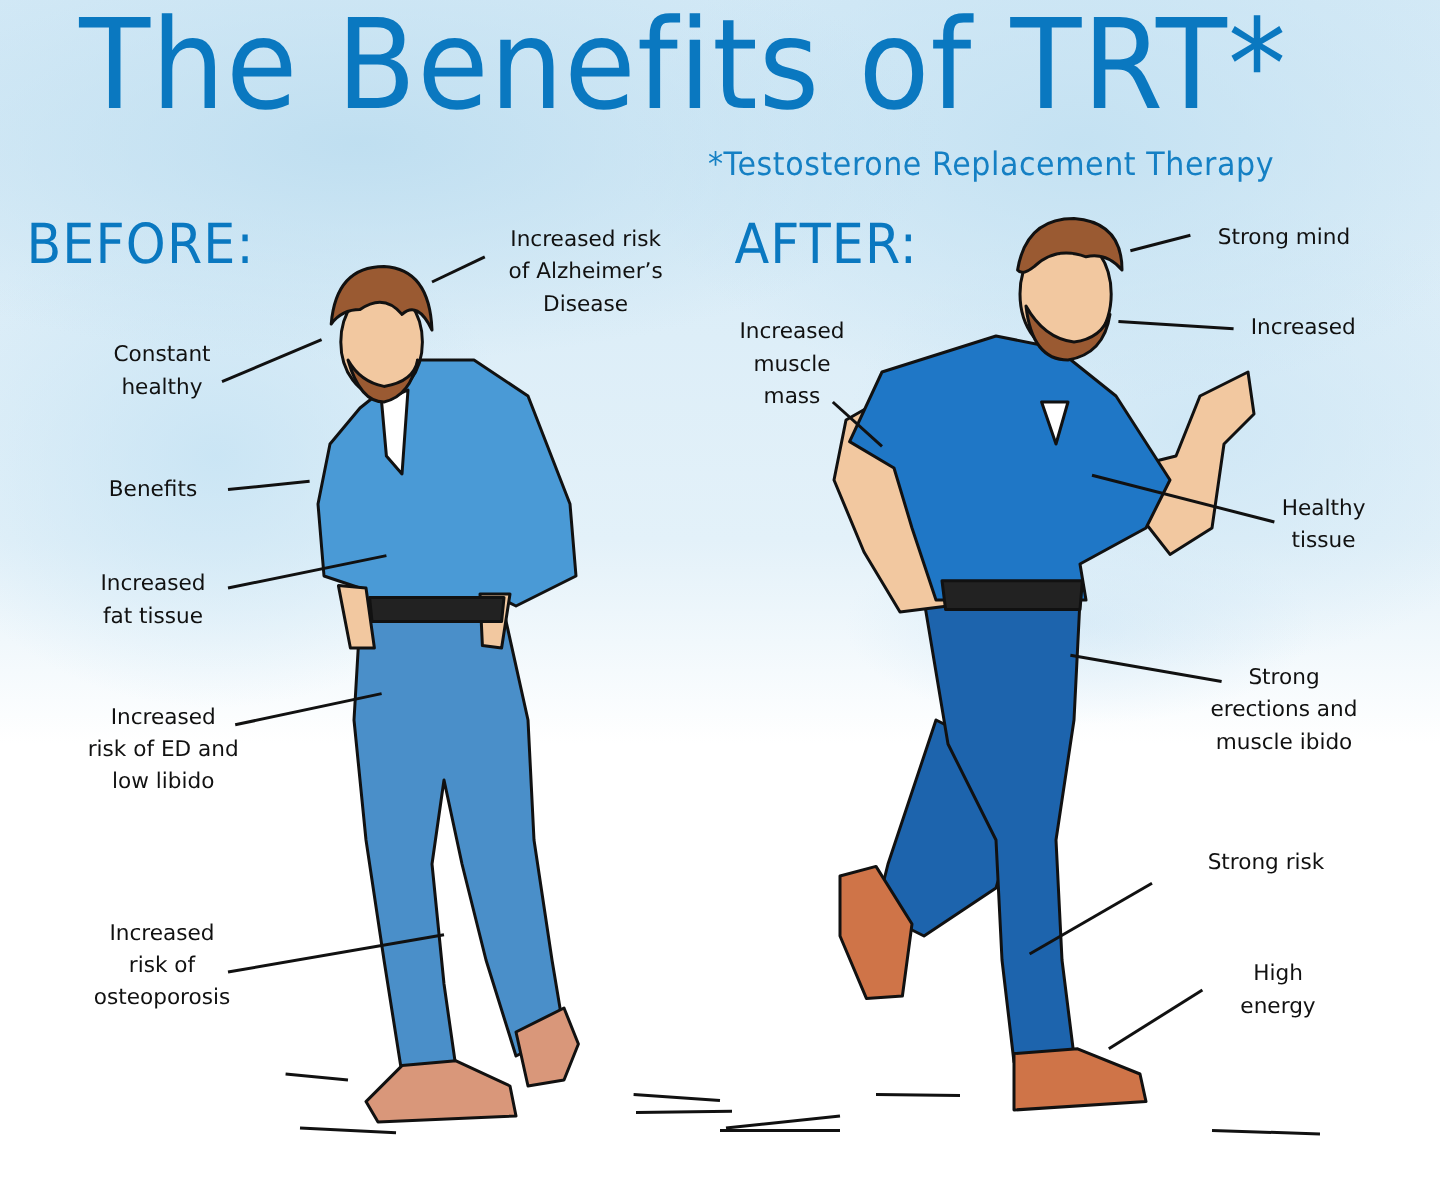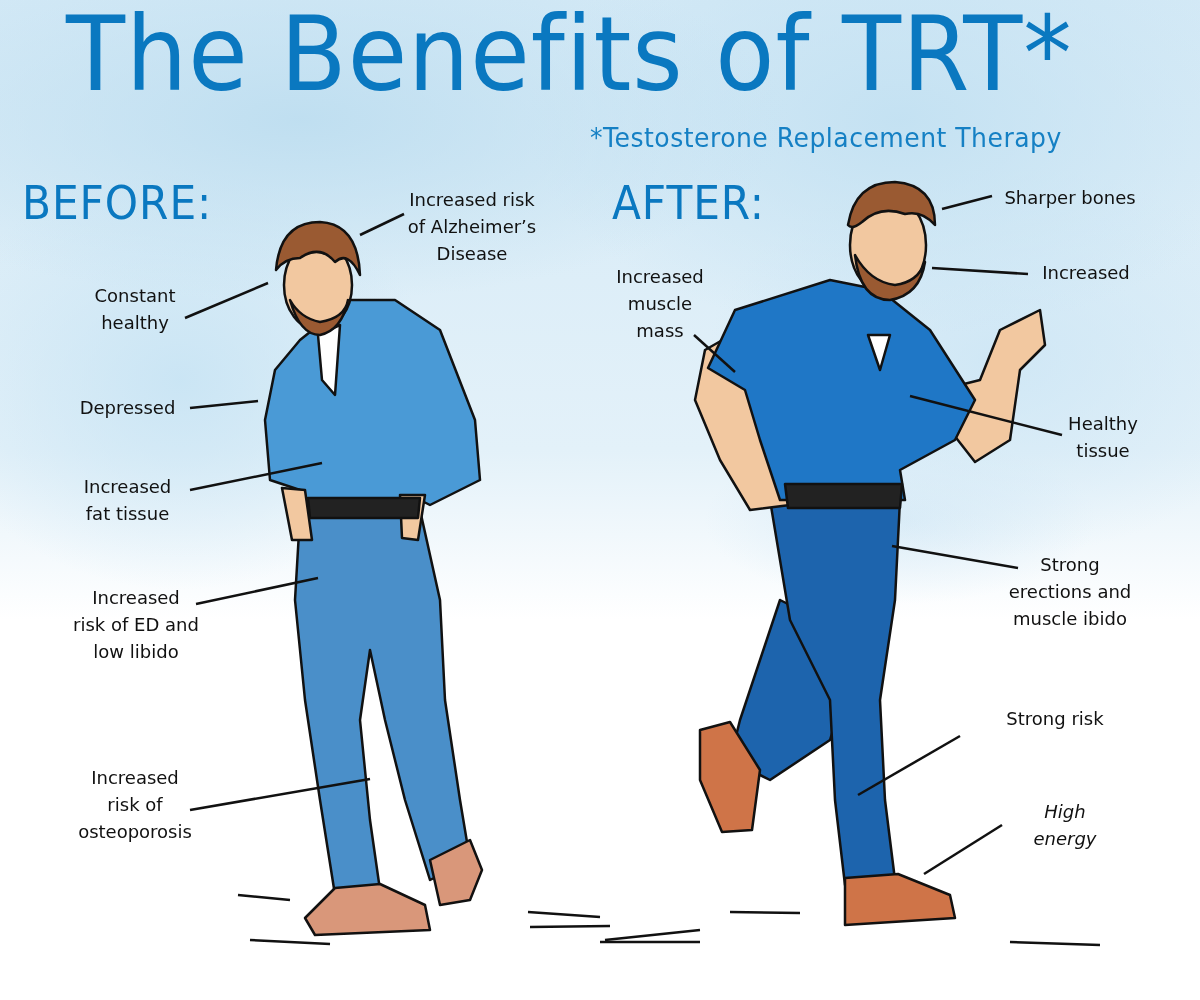--- a/index.html
+++ b/index.html
@@ -127,40 +127,40 @@
     <line x1="250" y1="940" x2="330" y2="944"></line>
     <line x1="528" y1="912" x2="600" y2="917"></line>
     <line x1="530" y1="927" x2="610" y2="926"></line>
     <line x1="605" y1="940" x2="700" y2="930"></line>
     <line x1="600" y1="942" x2="700" y2="942"></line>
     <line x1="730" y1="912" x2="800" y2="913"></line>
     <line x1="1010" y1="942" x2="1100" y2="945"></line>
   </g>
 </svg>
 
-<div class="label" style="left:392px; top:186px; width:160px;">Increased risk
+<div class="label" style="left:408px; top:186px; width:160px;">Increased risk
 of Alzheimer’s
 Disease</div>
 <div class="label" style="left:70px; top:282px; width:130px;">Constant
 healthy</div>
-<div class="label" style="left:60px; top:394px; width:135px;">Depressed</div>
+<div class="label" style="left:60px; top:394px; width:135px;">Benefits</div>
 <div class="label" style="left:60px; top:473px; width:135px;">Increased
 fat tissue</div>
 <div class="label" style="left:56px; top:584px; width:160px;">Increased
 risk of ED and
 low libido</div>
 <div class="label" style="left:60px; top:764px; width:150px;">Increased
 risk of
 osteoporosis</div>
 
-<div class="label" style="left:995px; top:184px; width:150px;">Sharper bones</div>
+<div class="label" style="left:995px; top:184px; width:150px;">Strong mind</div>
 <div class="label" style="left:1030px; top:259px; width:112px;">Increased</div>
 <div class="label" style="left:600px; top:263px; width:120px;">Increased
 muscle
 mass</div>
 <div class="label" style="left:1048px; top:410px; width:110px;">Healthy
 tissue</div>
 <div class="label" style="left:990px; top:551px; width:160px;">Strong
 erections and
 muscle ibido</div>
 <div class="label" style="left:980px; top:705px; width:150px;">Strong risk</div>
-<div class="label" style="left:1020px; top:798px; width:90px;font-style:italic;">High
+<div class="label" style="left:1020px; top:798px; width:90px;">High
 energy</div>
 
 </body></html>

